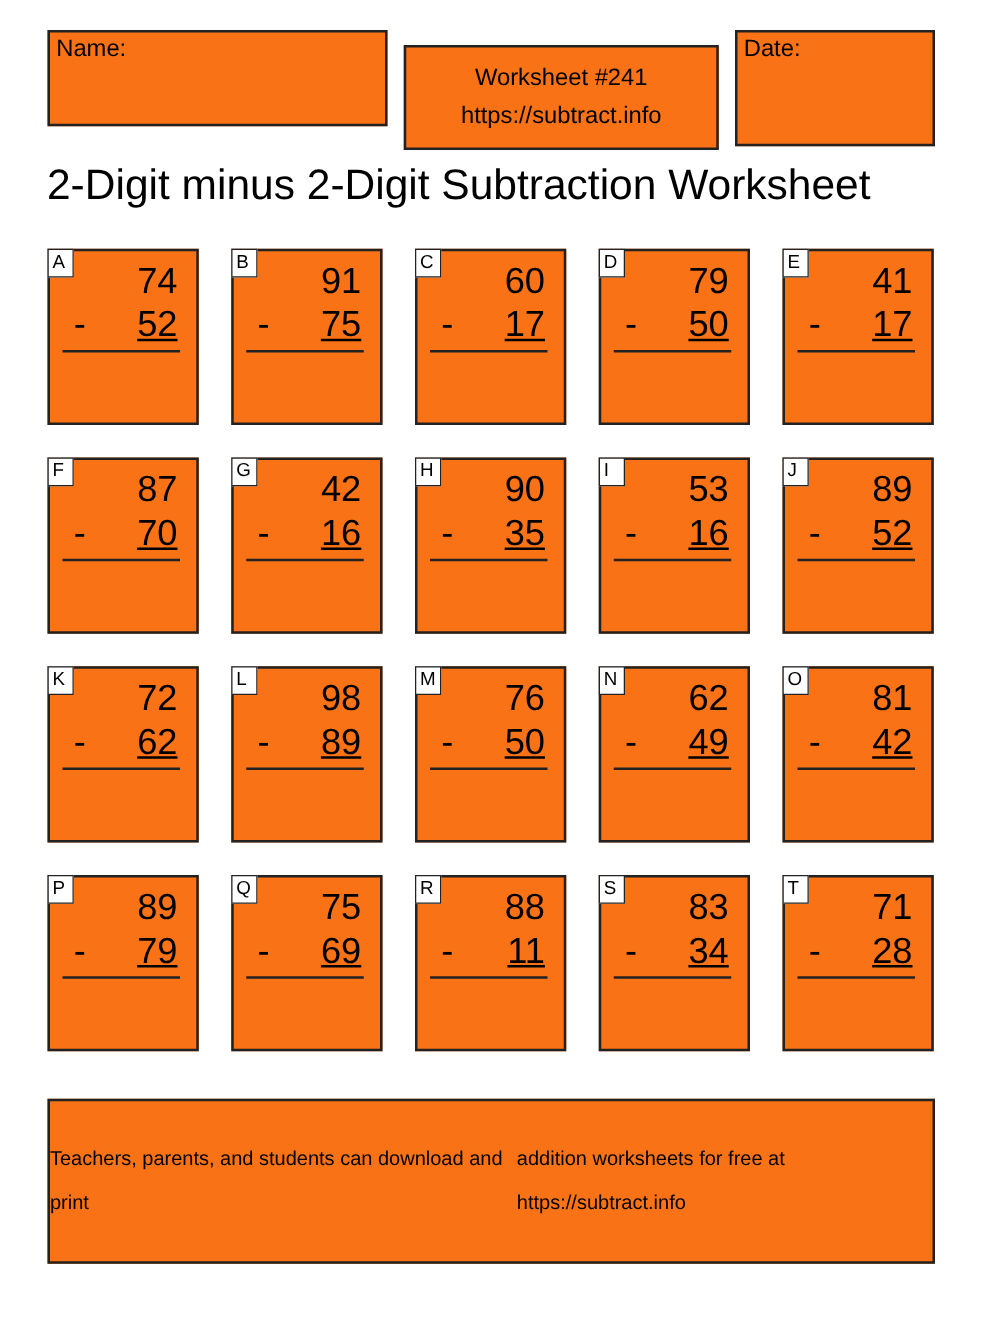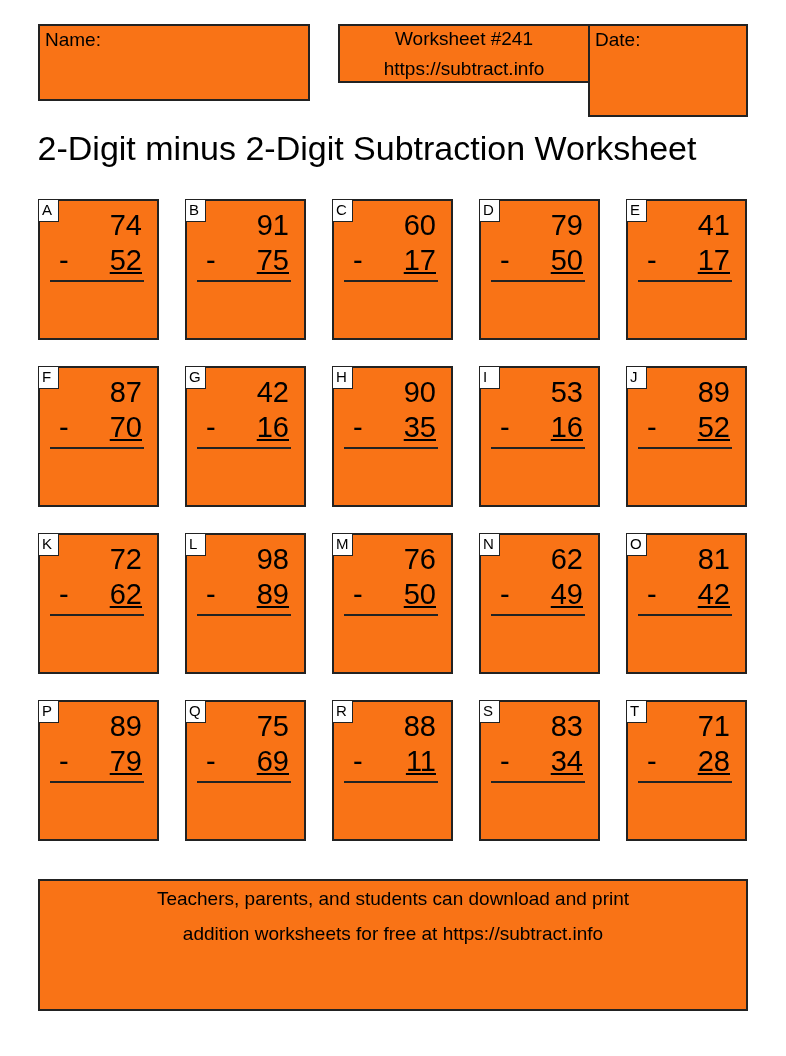--- a/index.html
+++ b/index.html
@@ -80,34 +80,35 @@
     .answer-line {
       position: absolute;
       left: 10px;
       right: 13px;
       top: 79px;
       height: 0;
       border-top: 2px solid #222;
     }
     .footer {
       display: flex;
-      flex-direction: column;
+      flex-direction: row;
       align-items: center;
-      font-size: 19px;
+      justify-content: center;
+      font-size: 16px;
       line-height: 35px;
     }
   </style>
 </head>
 <body>
 
 <div class="box" style="left:38px; top:24px; width:272px; height:77px;">
   <span class="header-label">Name:</span>
 </div>
 
-<div class="box ws-box" style="left:323px; top:24px; width:252px; height:59px;margin-left:15px;">
+<div class="box ws-box" style="left:323px; top:36px; width:252px; height:84px;">
   <div>Worksheet #241</div>
   <div>https://subtract.info</div>
 </div>
 
 <div class="box" style="left:588px; top:24px; width:160px; height:93px;">
   <span class="header-label">Date:</span>
 </div>
 
 <div class="title">2-Digit minus 2-Digit Subtraction Worksheet</div>
 

